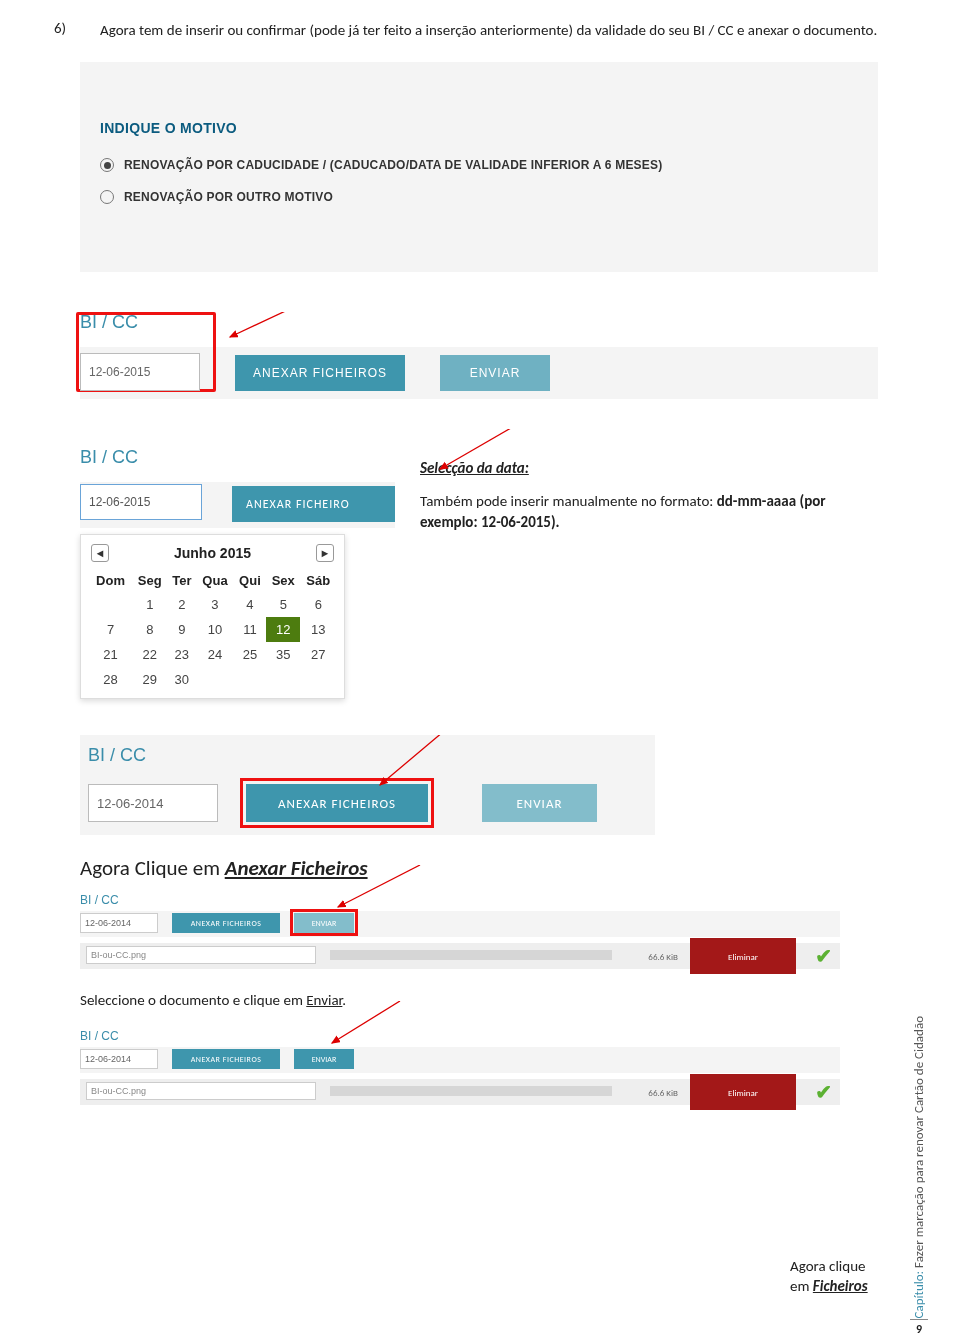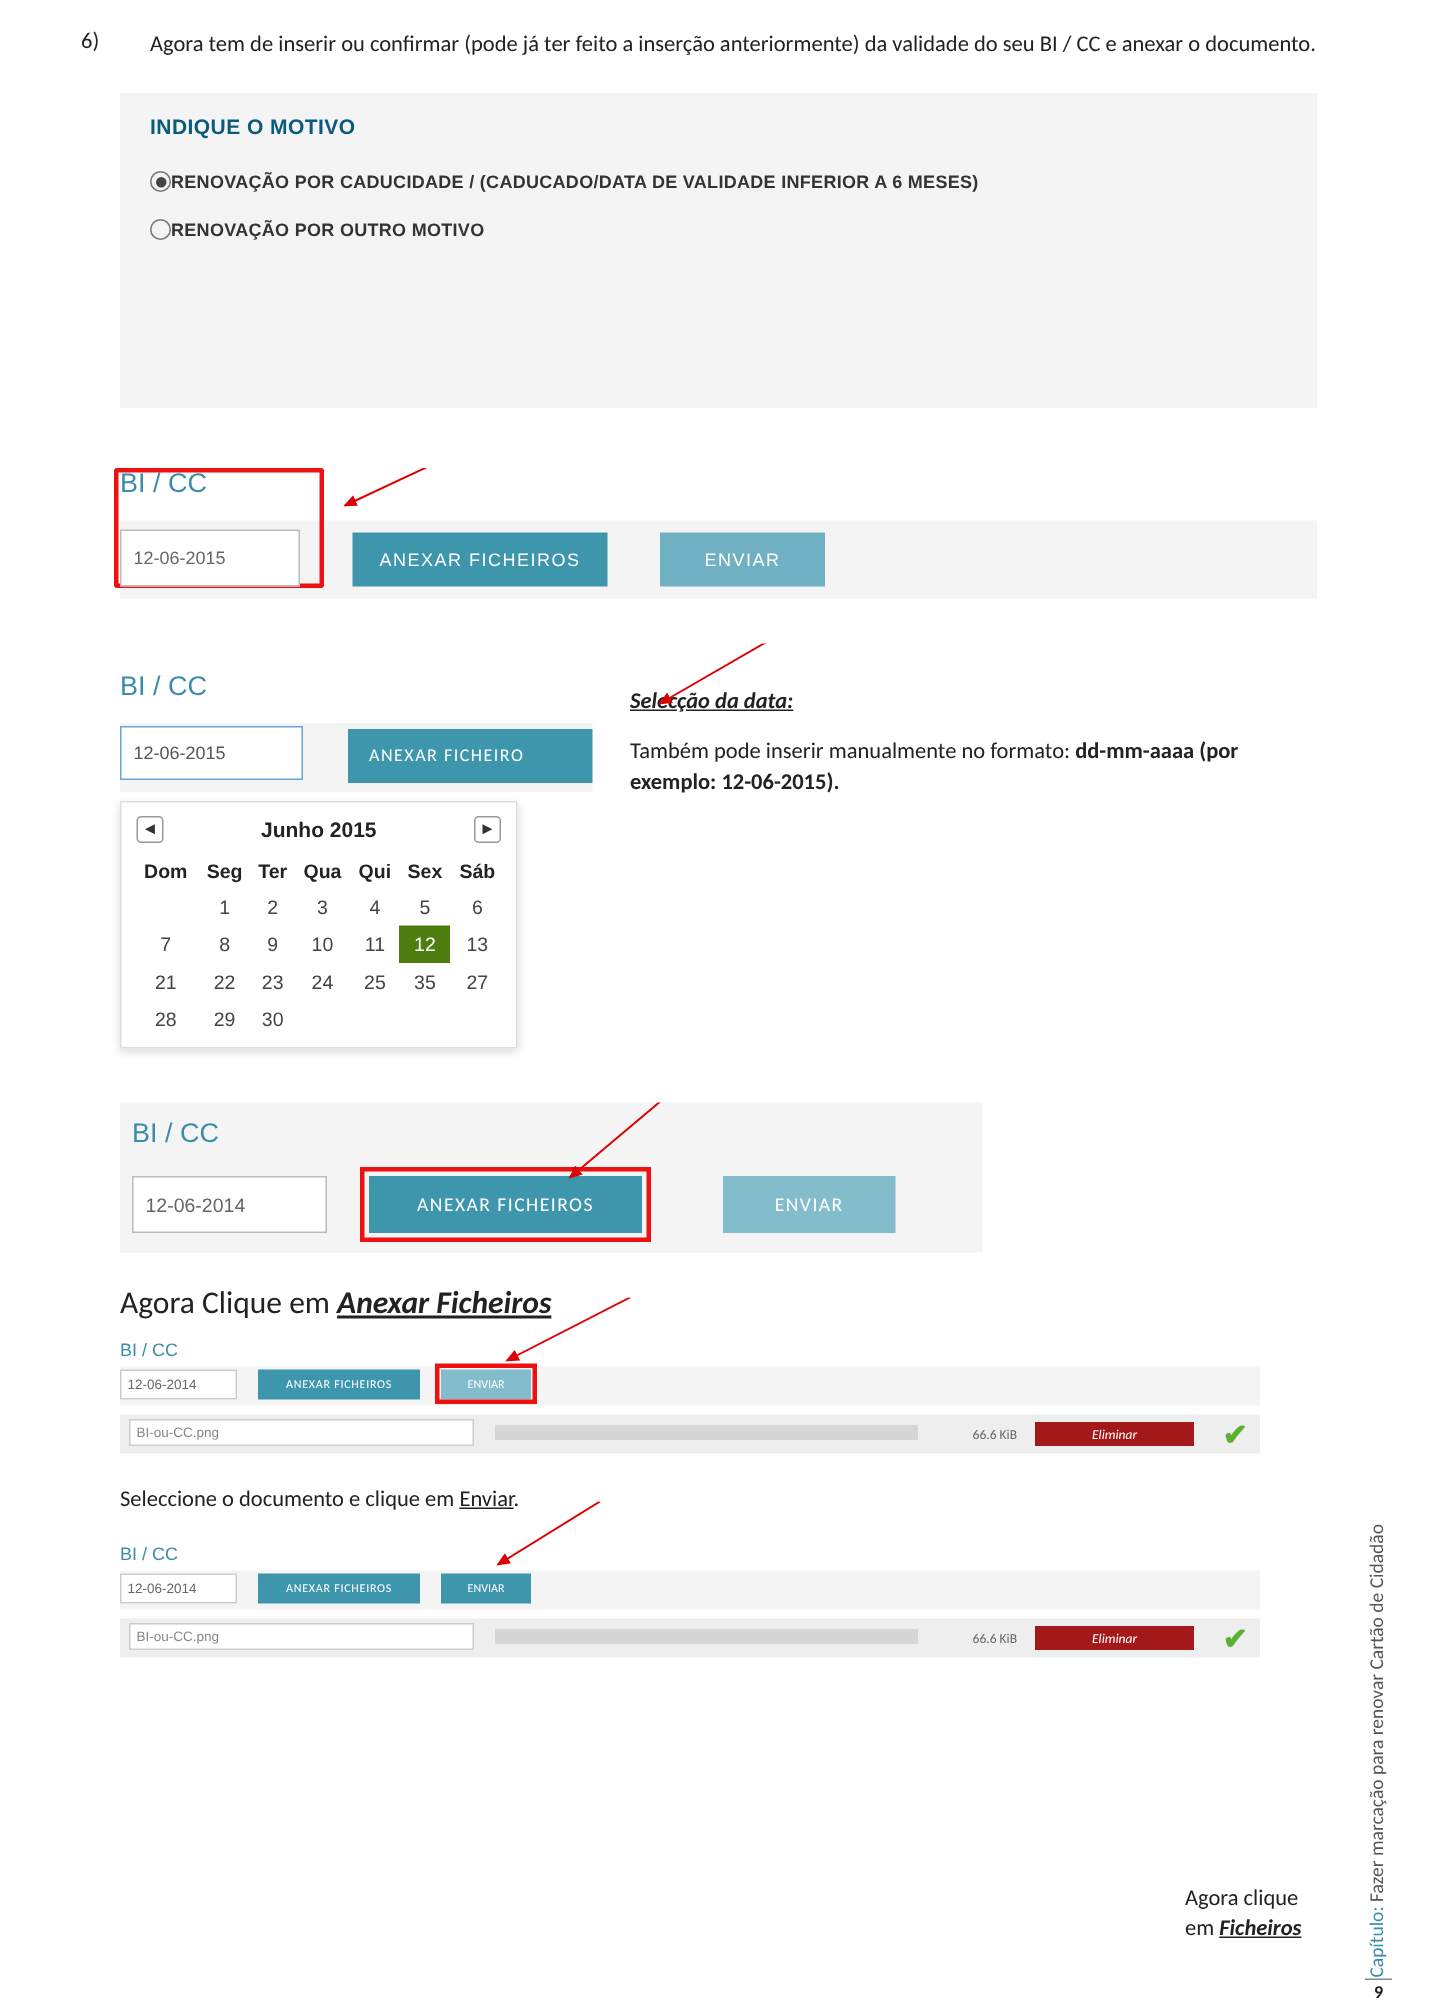--- a/index.html
+++ b/index.html
@@ -3,22 +3,22 @@
 <meta charset="utf-8">
 <style>
   * { box-sizing: border-box; margin: 0; padding: 0; }
   body { font-family: Calibri, Arial, sans-serif; width: 960px; height: 1336px; background: #fff; position: relative; color: #222; }
   .page { padding: 20px 80px 20px 80px; position: relative; }
   .ol-num { position: absolute; left: 54px; top: 19px; font-size: 15px; }
   .intro { font-size: 15px; line-height: 1.35; margin-left: 20px; }
   
   
   .shot1 { background: #f4f4f4; margin-top: 22px; width: 798px; height: 210px; position: relative; padding: 14px 20px; font-family: Verdana, Arial, sans-serif; }
-  .shot1 .motivo-title { color: #0b5b7f; font-weight: bold; font-size: 14px; letter-spacing: .3px; }
-  .shot1 .radio-row { margin-top: 22px; display:flex; align-items:center; }
+  .shot1 .motivo-title { color: #0b5b7f; font-weight: bold; font-size: 14px; letter-spacing: .3px; margin-top: 44px; }
+  .shot1 .radio-row { margin-top: 22px; display:flex; align-items:center; gap:10px; }
   .shot1 .radio-row.r2 { margin-top: 18px; }
   .radio-dot { width:14px; height:14px; border:1px solid #777; border-radius:50%; display:inline-flex; align-items:center; justify-content:center; }
   .radio-dot.sel::after{content:"";width:7px;height:7px;background:#444;border-radius:50%;}
   .radio-label { font-size:12px; font-weight:bold; color:#333; letter-spacing:.2px; }
   
   
   .shot2 { margin-top: 40px; position: relative; width: 798px; }
   .bi-label { color:#3a8daa; font-size:18px; font-family:Verdana,Arial,sans-serif; }
   .strip { background:#f4f4f4; height:52px; margin-top:14px; position:relative; }
   .date-box { position:absolute; left:0; top:6px; width:120px; height:38px; border:1px solid #bbb; background:#fff; font-size:12px; padding:6px 8px; color:#666; font-family:Verdana,Arial,sans-serif; }
@@ -62,21 +62,21 @@
   .shot5 .bi-sm { color:#3a8daa; font-size:12px; font-family:Verdana,Arial;}
   .shot5 .bar5 { background:#f4f4f4; height:26px; position:relative; margin-top:4px;}
   .shot5 .d5 { position:absolute; left:0; top:2px; width:78px; height:20px; border:1px solid #ccc; background:#fff; font-size:9px; padding:3px 4px; color:#666;}
   .shot5 .a5 { position:absolute; left:92px; top:2px; width:108px; height:20px; background:#3e96ad; color:#fff; font-size:8px; letter-spacing:.5px; display:flex;align-items:center;justify-content:center;}
   .shot5 .e5 { position:absolute; left:214px; top:2px; width:60px; height:20px; background:#83bdcb; color:#fff; font-size:8px; display:flex;align-items:center;justify-content:center;}
   .shot5 .hl5 { position:absolute; left:210px; top:-2px; width:68px; height:27px; border:3px solid #e11;}
   .filerow { height:26px; background:#eee; margin-top:6px; position:relative; display:flex; align-items:center; }
   .filerow .fn { position:absolute; left:6px; top:3px; width:230px; height:18px; border:1px solid #ccc; background:#fff; font-size:9px; padding:2px 4px; color:#888;}
   .filerow .prog { position:absolute; left:250px; top:7px; right:228px; height:10px; background:#d6d6d6;}
   .filerow .kib { position:absolute; right:162px; font-size:9px; color:#666;}
-  .filerow .elim { position:absolute; right:44px; width:106px; height:16px; background:#a31818; color:#fff; font-size:9px; display:flex;align-items:center;justify-content:center;font-style:italic;}
+  .filerow .elim { position:absolute; right:44px; width:106px; height:36px; background:#a31818; color:#fff; font-size:9px; display:flex;align-items:center;justify-content:center;}
   .filerow .tick { position:absolute; right:8px; color:#5bb132; font-size:20px; font-weight:bold;}
   
   .sub2 { margin-top:22px; font-size:15px; }
   
   .shot6 { margin-top:20px; width:760px; position:relative; }
   
   .agora-block { position:absolute; right:90px; bottom:40px; width:80px; font-size:15px; line-height:1.35;}
   .agora-block u { font-style:italic; font-weight:bold; }
   
   

